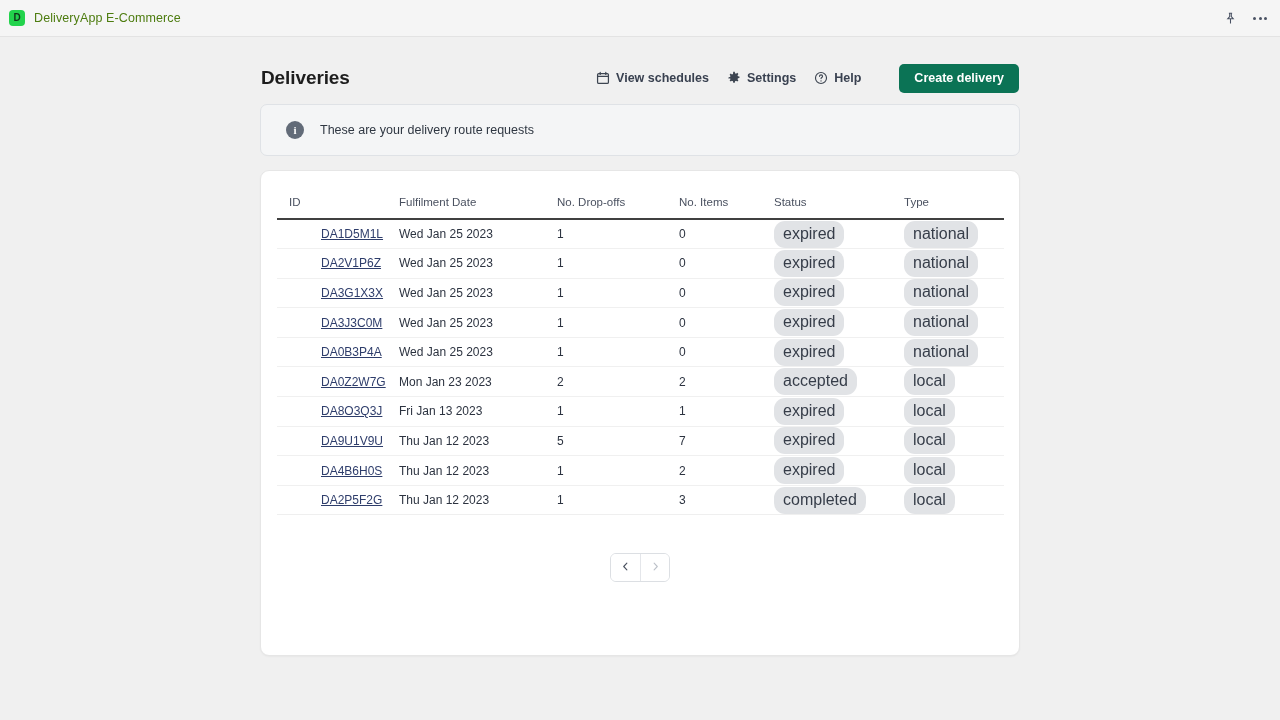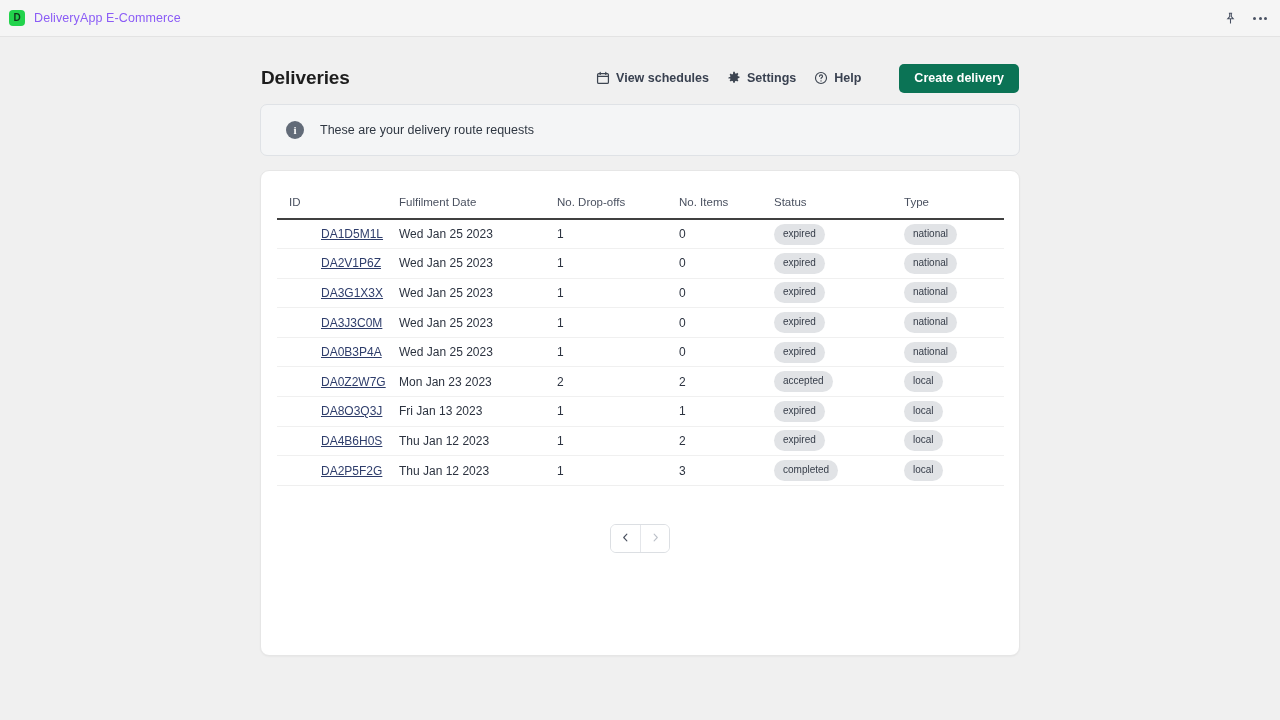--- a/index.html
+++ b/index.html
@@ -39,21 +39,21 @@
     margin-right: 9px;
   }
   .app-logo span {
     font-size: 10px;
     font-weight: bold;
     color: #11361c;
     line-height: 1;
   }
   .app-title {
     font-size: 12.5px;
-    color: #8b5cf6;
+    color: #4d7c0f;
     letter-spacing: 0.1px;
   }
   .titlebar-actions {
     position: absolute;
     right: 10px;
     top: 0;
     height: 37px;
     display: flex;
     align-items: center;
     gap: 10px;
@@ -202,21 +202,21 @@
     text-decoration: underline;
     font-size: 12px;
     cursor: pointer;
     margin-left: 32px;
   }
   .pill {
     display: inline-block;
     background: #e1e3e6;
     color: #363d49;
     border-radius: 11px;
-    font-size: 10px;
+    font-size: 16px;
     line-height: 1;
     padding: 5px 9px 6px 9px;
   }
 
   
   .pagination {
     display: flex;
     justify-content: center;
     margin-top: 38px;
   }
@@ -374,20 +374,28 @@
               <td class="col-drops">2</td>
               <td class="col-items">2</td>
               <td class="col-status"><span class="pill">accepted</span></td>
               <td class="col-type"><span class="pill">local</span></td>
             </tr>
             <tr>
               <td class="col-id"><a class="id-link">DA8O3Q3J</a></td>
               <td class="col-date">Fri Jan 13 2023</td>
               <td class="col-drops">1</td>
               <td class="col-items">1</td>
+              <td class="col-status"><span class="pill">expired</span></td>
+              <td class="col-type"><span class="pill">local</span></td>
+            </tr>
+            <tr>
+              <td class="col-id"><a class="id-link">DA9U1V9U</a></td>
+              <td class="col-date">Thu Jan 12 2023</td>
+              <td class="col-drops">5</td>
+              <td class="col-items">7</td>
               <td class="col-status"><span class="pill">expired</span></td>
               <td class="col-type"><span class="pill">local</span></td>
             </tr>
             <tr>
               <td class="col-id"><a class="id-link">DA4B6H0S</a></td>
               <td class="col-date">Thu Jan 12 2023</td>
               <td class="col-drops">1</td>
               <td class="col-items">2</td>
               <td class="col-status"><span class="pill">expired</span></td>
               <td class="col-type"><span class="pill">local</span></td>

